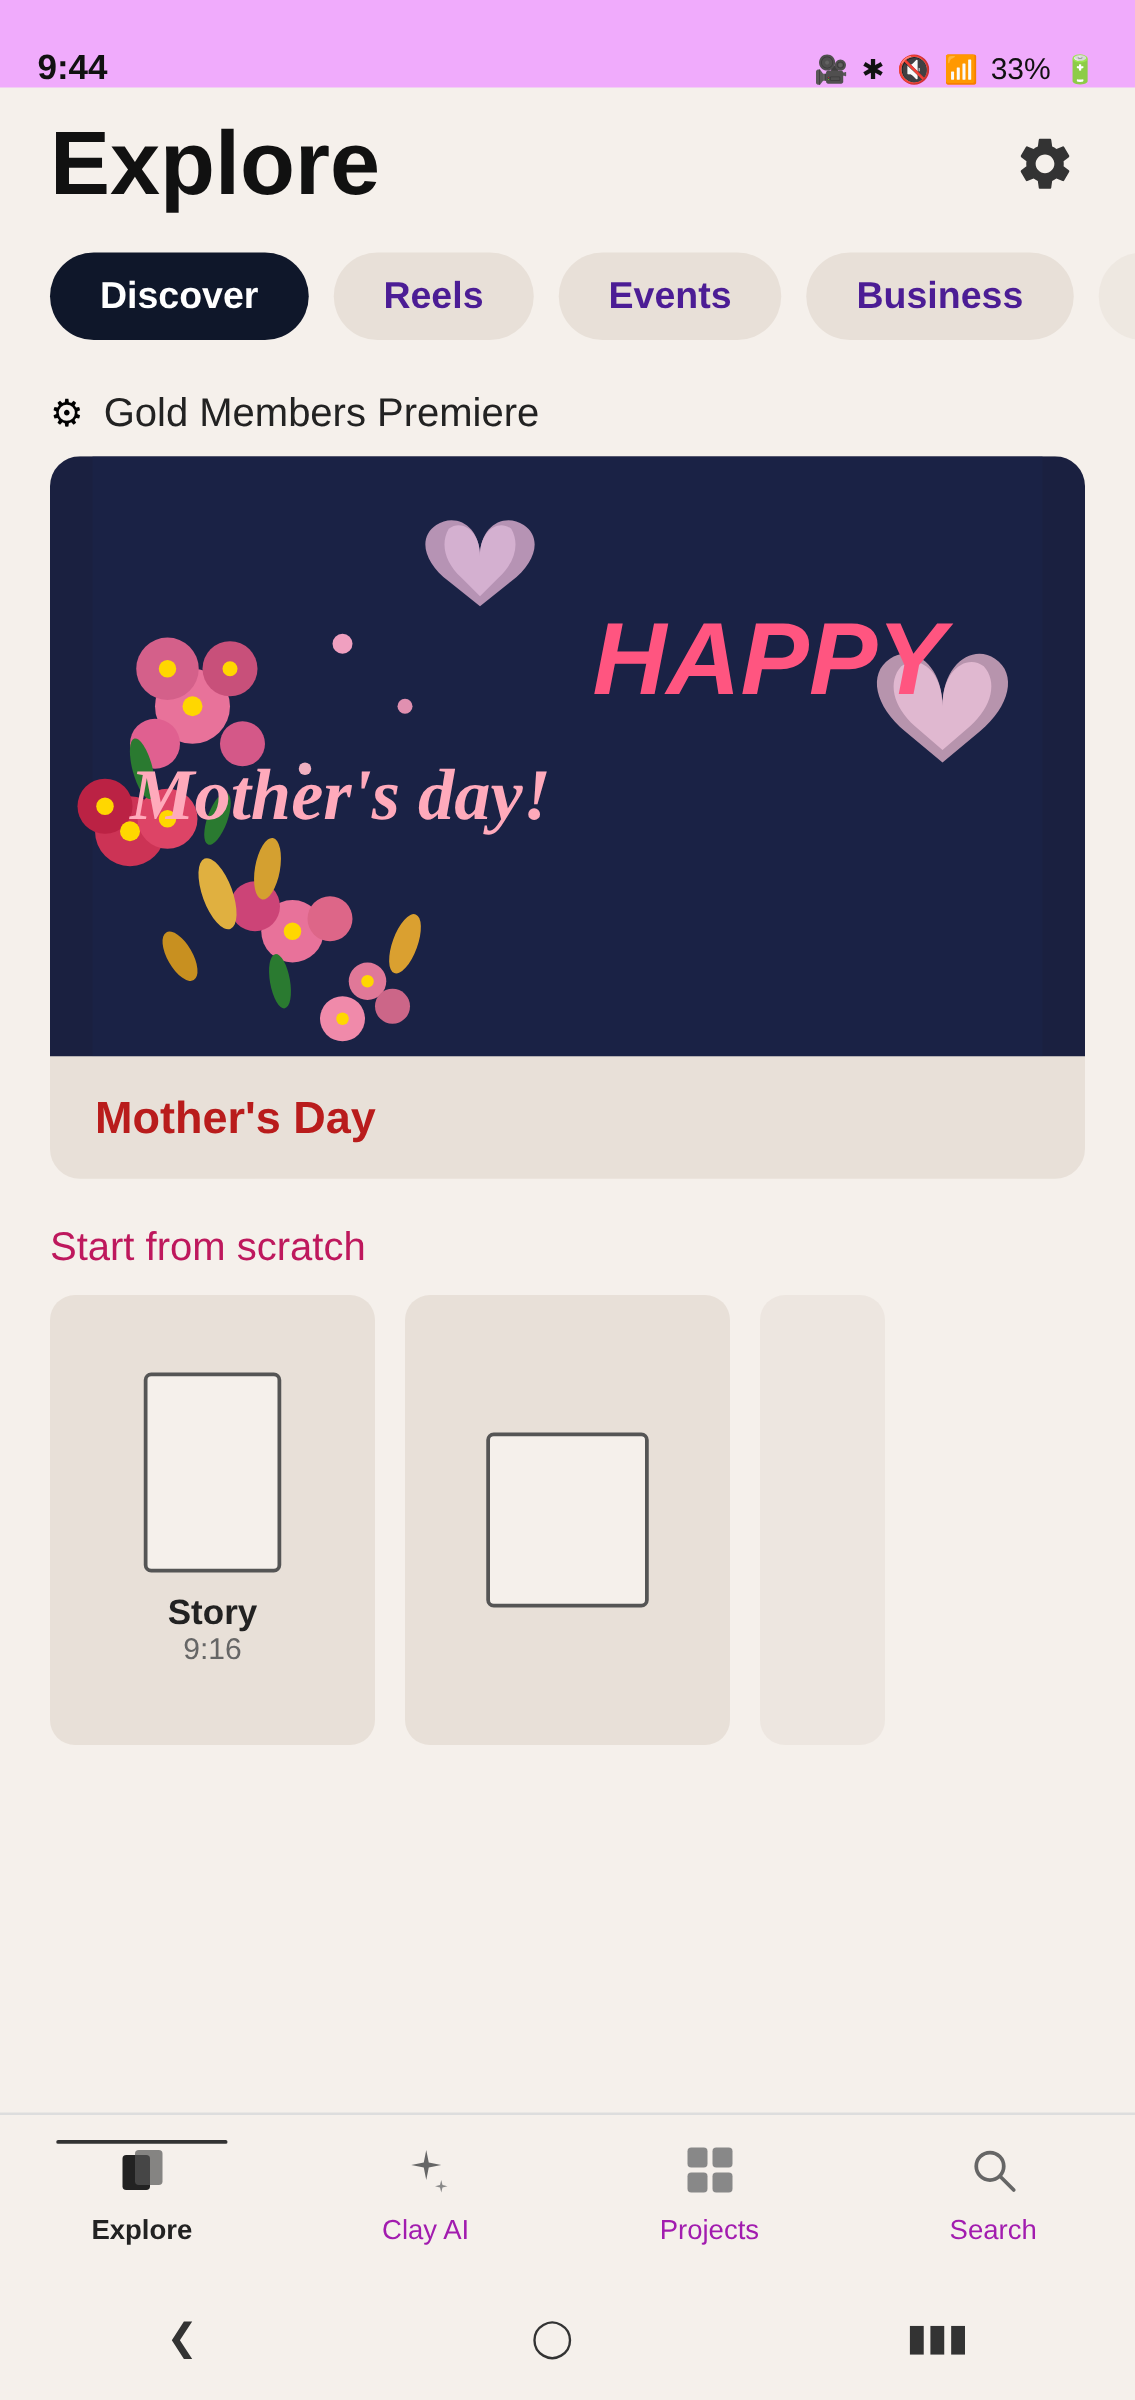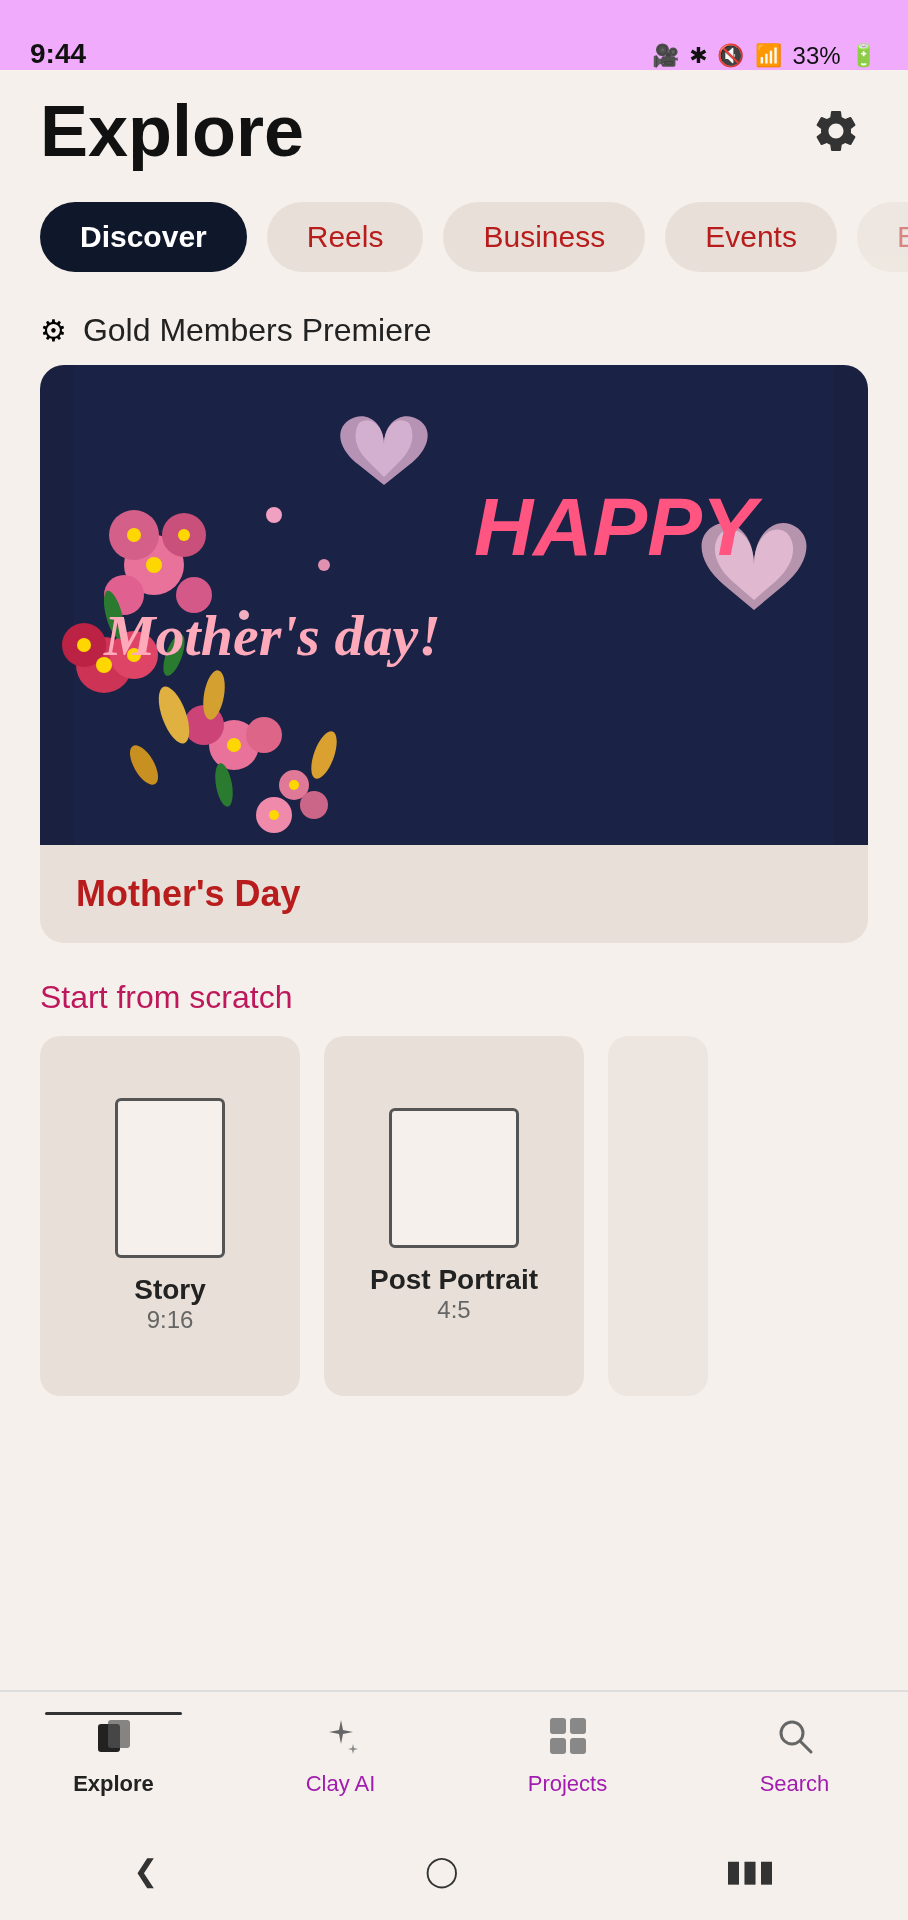--- a/index.html
+++ b/index.html
@@ -66,25 +66,25 @@
       display: flex;
       align-items: center;
       padding: 20px 40px;
       gap: 20px;
       overflow: hidden;
     }
     .tab-pill {
       padding: 18px 40px;
       border-radius: 50px;
       font-size: 30px;
-      font-weight: 400;
+      font-weight: 700;
       cursor: pointer;
       white-space: nowrap;
       background: #e8e0d8;
-      color: #b91c1c;
+      color: #4c1d95;
       border: none;
     }
     .tab-pill.active {
       background: #0f172a;
       color: #fff;
       font-weight: 600;
     }
 
     
     .section-header {
@@ -270,22 +270,22 @@
   <div class="settings-btn">
     <svg class="gear-svg" viewBox="0 0 24 24">
       <path d="M19.14,12.94c0.04-0.3,0.06-0.61,0.06-0.94c0-0.32-0.02-0.64-0.07-0.94l2.03-1.58c0.18-0.14,0.23-0.41,0.12-0.61 l-1.92-3.32c-0.12-0.22-0.37-0.29-0.59-0.22l-2.39,0.96c-0.5-0.38-1.03-0.7-1.62-0.94L14.4,2.81c-0.04-0.24-0.24-0.41-0.48-0.41 h-3.84c-0.24,0-0.43,0.17-0.47,0.41L9.25,5.35C8.66,5.59,8.12,5.92,7.63,6.29L5.24,5.33c-0.22-0.08-0.47,0-0.59,0.22L2.74,8.87 C2.62,9.08,2.66,9.34,2.86,9.48l2.03,1.58C4.84,11.36,4.8,11.69,4.8,12s0.02,0.64,0.07,0.94l-2.03,1.58 c-0.18,0.14-0.23,0.41-0.12,0.61l1.92,3.32c0.12,0.22,0.37,0.29,0.59,0.22l2.39-0.96c0.5,0.38,1.03,0.7,1.62,0.94l0.36,2.54 c0.05,0.24,0.24,0.41,0.48,0.41h3.84c0.24,0,0.44-0.17,0.47-0.41l0.36-2.54c0.59-0.24,1.13-0.56,1.62-0.94l2.39,0.96 c0.22,0.08,0.47,0,0.59-0.22l1.92-3.32c0.12-0.22,0.07-0.47-0.12-0.61L19.14,12.94z M12,15.6c-1.98,0-3.6-1.62-3.6-3.6 s1.62-3.6,3.6-3.6s3.6,1.62,3.6,3.6S13.98,15.6,12,15.6z"></path>
     </svg>
   </div>
 </div>
 
 <div class="tabs-row">
   <button class="tab-pill active">Discover</button>
   <button class="tab-pill">Reels</button>
+  <button class="tab-pill">Events</button>
   <button class="tab-pill">Business</button>
-  <button class="tab-pill">Events</button>
   <button class="tab-pill" style="opacity:0.5;">B…</button>
 </div>
 
 <div class="section-header">
   <span class="gold-icon">⚙</span>
   <span class="section-header-text">Gold Members Premiere</span>
 </div>
 
 <div class="feature-card">
   <div class="feature-card-image">
@@ -356,24 +356,20 @@
   <div class="scratch-card">
     <div class="scratch-icon"></div>
     <div>
       <div class="scratch-label">Story</div>
       <div class="scratch-sub">9:16</div>
     </div>
   </div>
 
   <div class="scratch-card">
     <div class="scratch-icon" style="width:130px; height:140px;"></div>
-    <div>
-      <div class="scratch-label">Post Portrait</div>
-      <div class="scratch-sub">4:5</div>
-    </div>
   </div>
 
   <div class="scratch-card" style="flex:0 0 100px; overflow:hidden; opacity:0.6;">
   </div>
 </div>
 
 <div class="bottom-nav">
   <div class="nav-item active">
     <span class="nav-icon">
       

